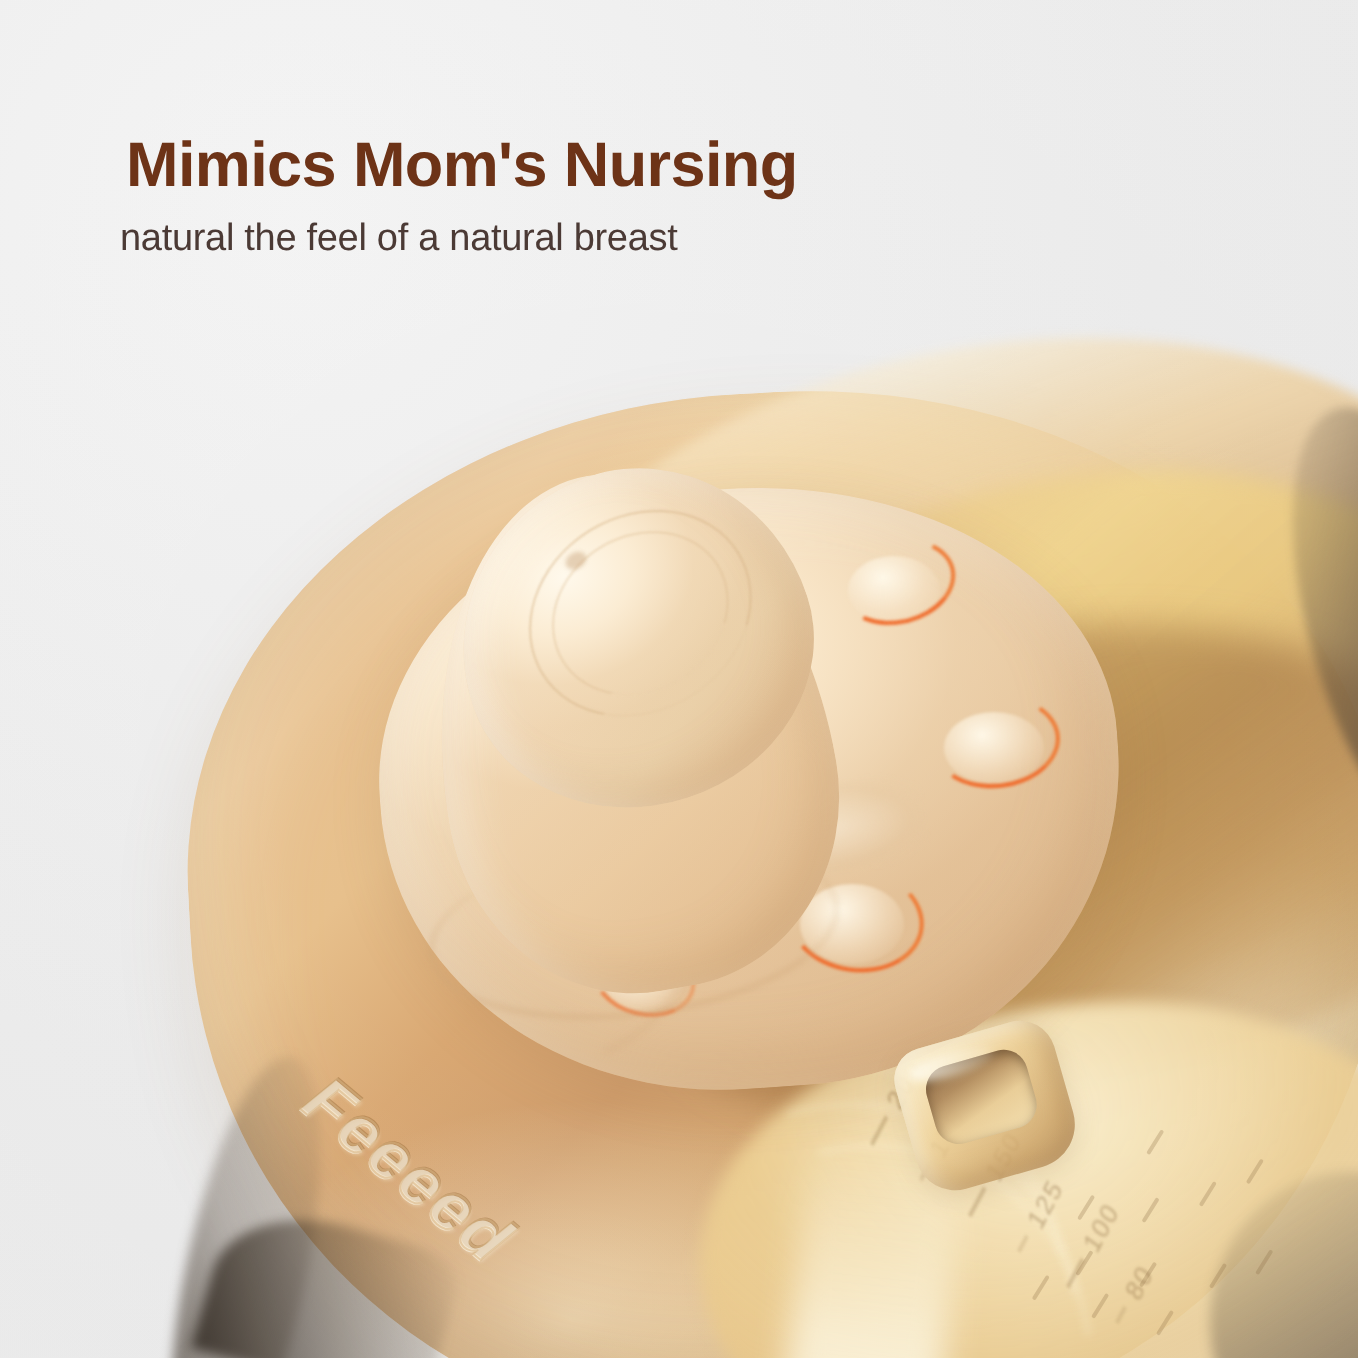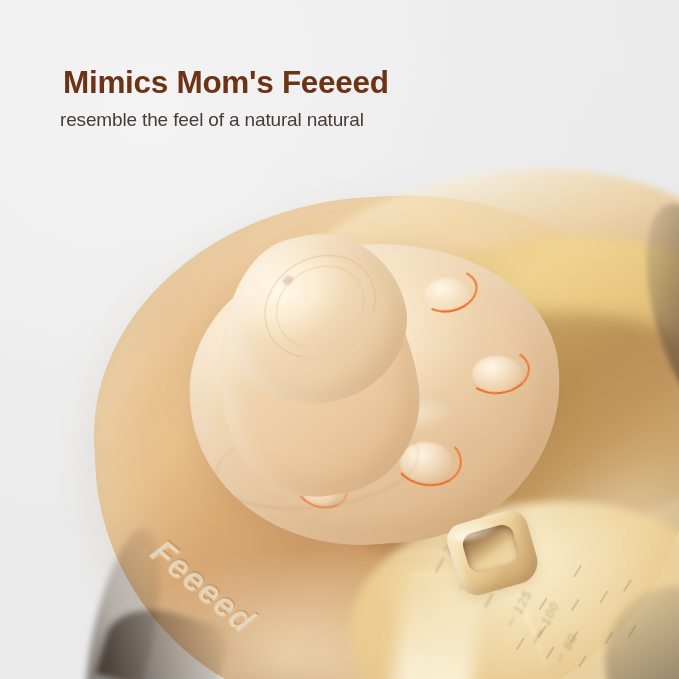--- a/index.html
+++ b/index.html
@@ -601,15 +601,15 @@
   </div>
 
   <div class="brandmark">Feeeed</div>
 
   <div class="bottom-sliver"></div>
 
   <div class="soften"></div>
 </div>
 
 <div class="header-block">
-  <div class="headline">Mimics Mom's Feeeed</div>
-  <div class="subhead">resemble the feel of a natural natural</div>
+  <div class="headline">Mimics Mom's Nursing</div>
+  <div class="subhead">natural the feel of a natural breast</div>
 </div>
 
 </body></html>

